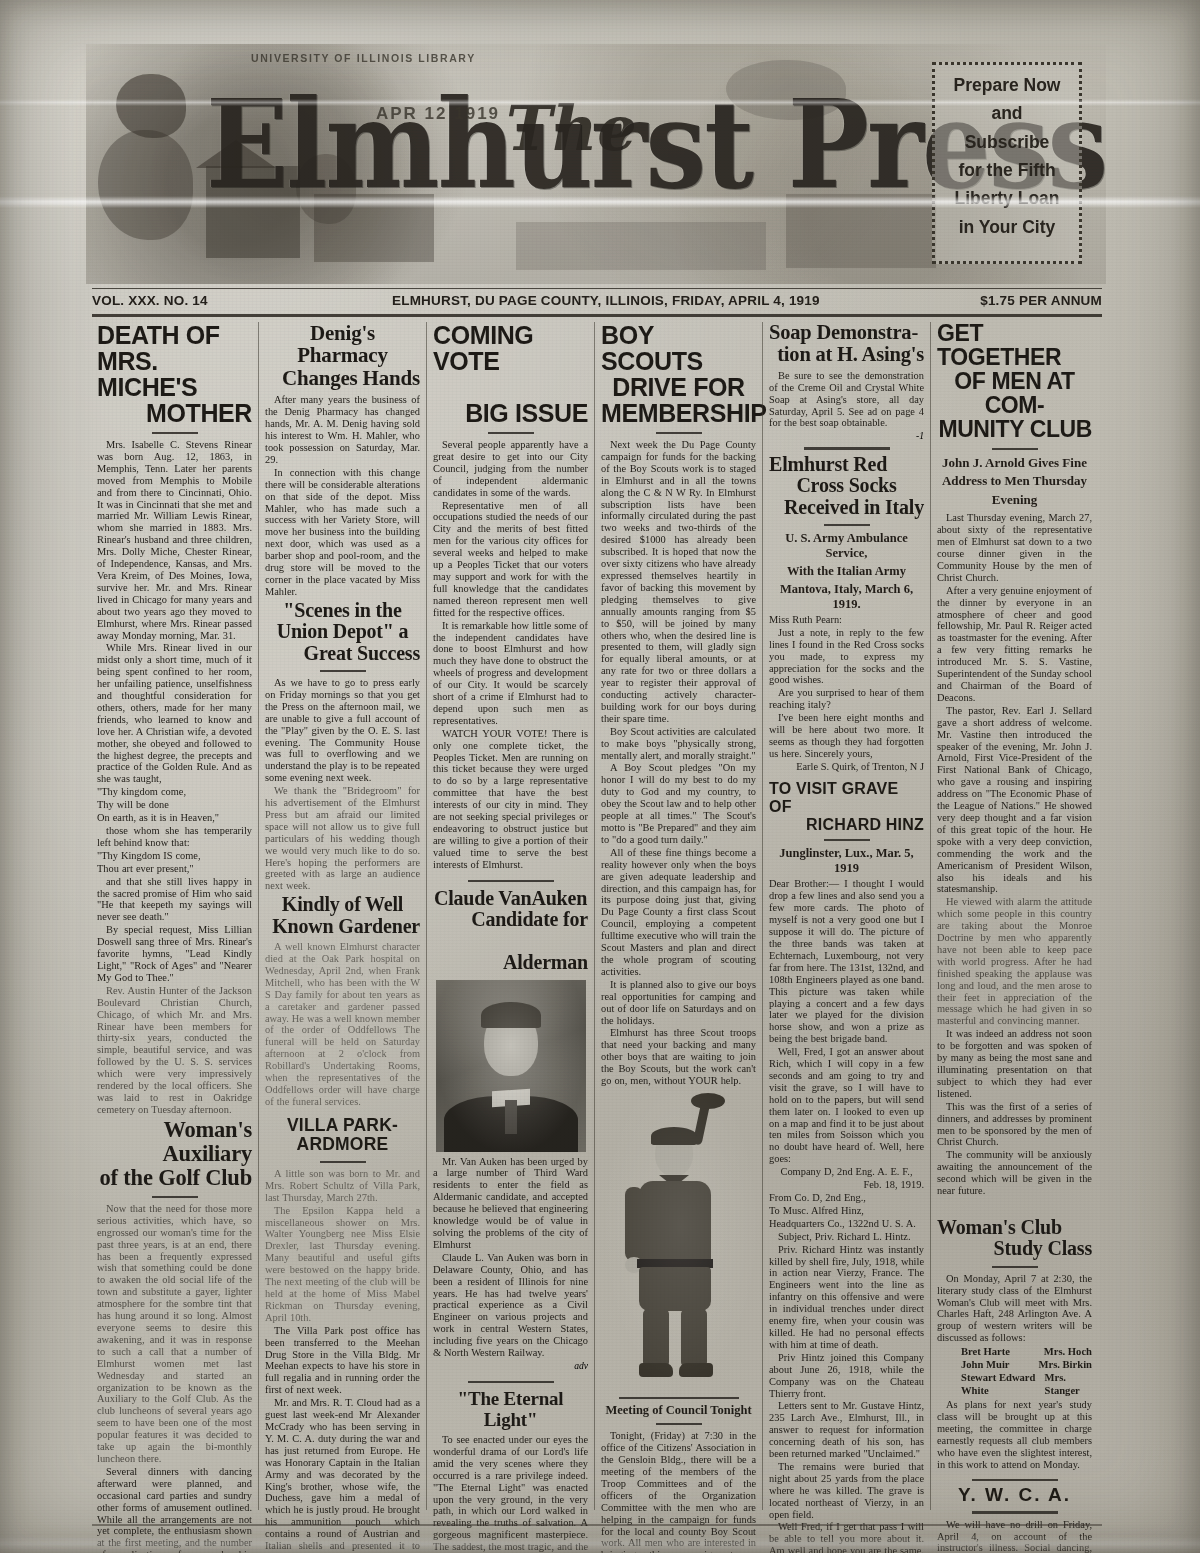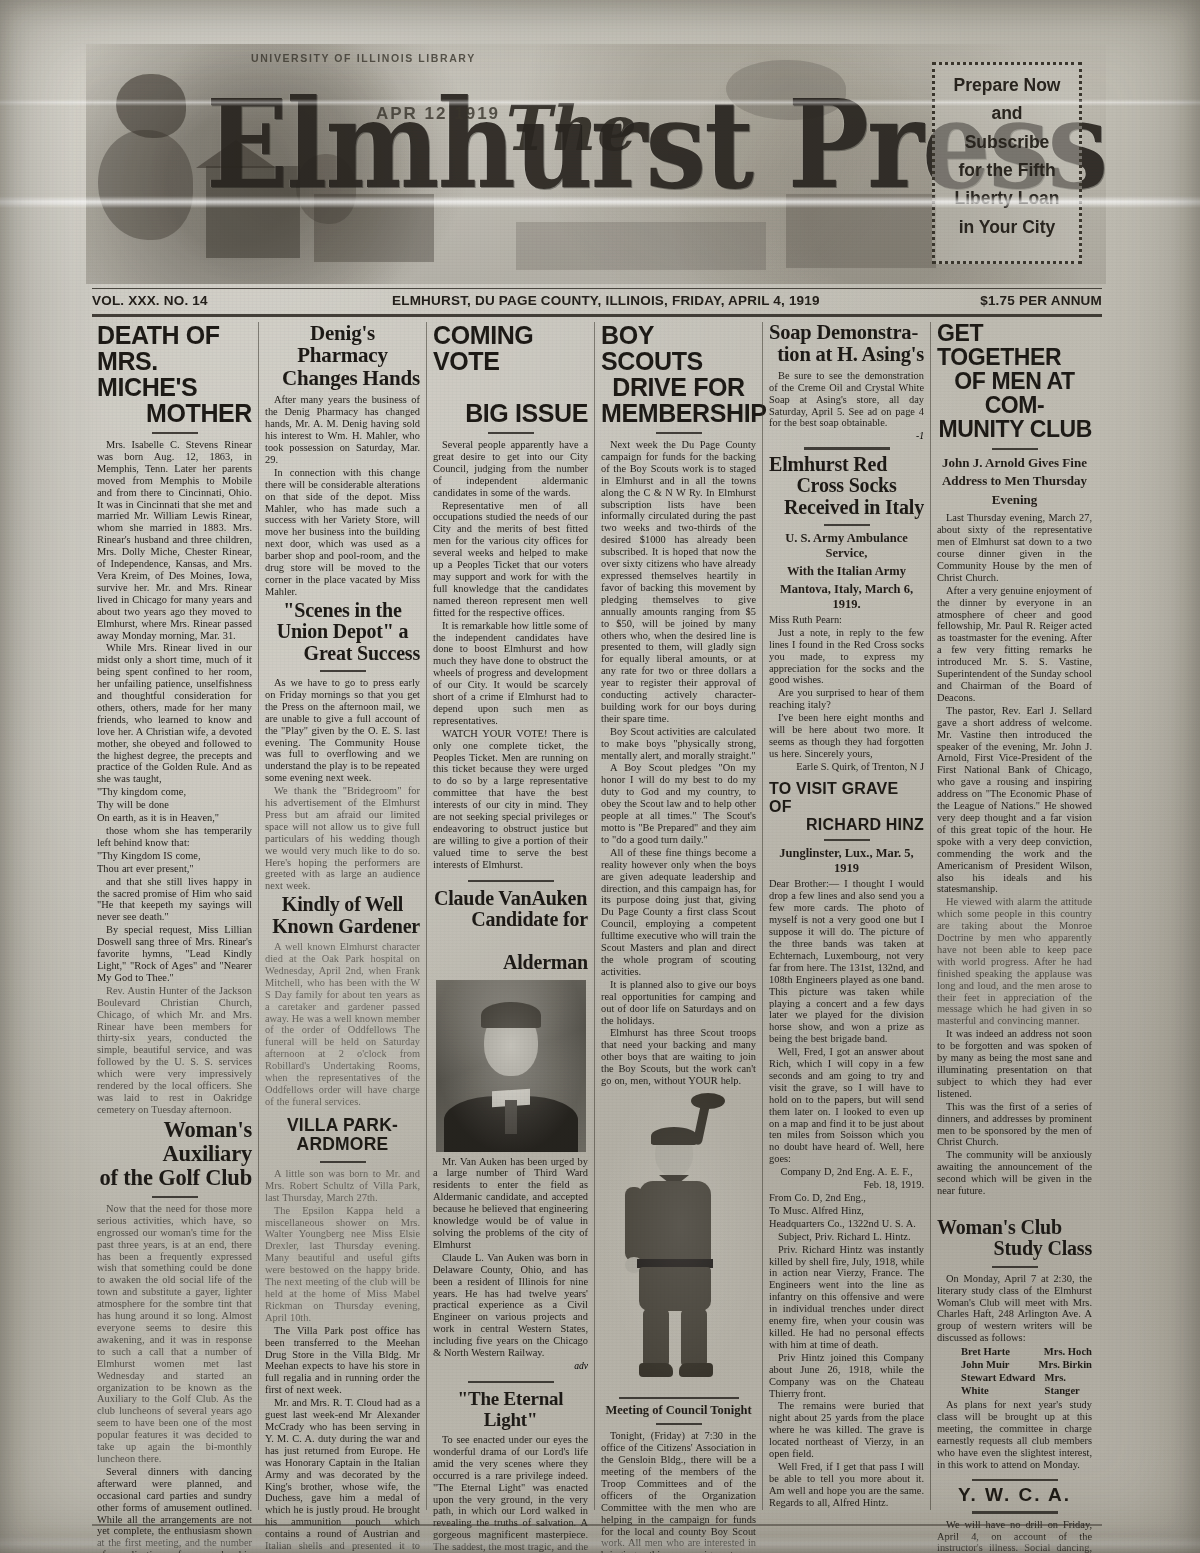--- a/index.html
+++ b/index.html
@@ -407,20 +407,21 @@
       <p class="bt f">Dear Brother:— I thought I would drop a few lines and also send you a few more cards. The photo of myself is not a very good one but I suppose it will do. The picture of the three bands was taken at Echternach, Luxembourg, not very far from here. The 131st, 132nd, and 108th Engineers played as one band. This picture was taken while playing a concert and a few days later we played for the division horse show, and won a prize as being the best brigade band.</p>
       <p class="bt">Well, Fred, I got an answer about Rich, which I will copy in a few seconds and am going to try and visit the grave, so I will have to hold on to the papers, but will send them later on. I looked to even up on a map and find it to be just about ten miles from Soisson which you no doubt have heard of. Well, here goes:</p>
       <p class="bt f" style="text-align:center">Company D, 2nd Eng. A. E. F.,</p>
       <p class="bt f" style="text-align:right">Feb. 18, 1919.</p>
       <p class="bt f">From Co. D, 2nd Eng.,</p>
       <p class="bt f">To Musc. Alfred Hinz,</p>
       <p class="bt f">Headquarters Co., 1322nd U. S. A.</p>
       <p class="bt">Subject, Priv. Richard L. Hintz.</p>
       <p class="bt">Priv. Richard Hintz was instantly killed by shell fire, July, 1918, while in action near Vierzy, France. The Engineers went into the line as infantry on this offensive and were in individual trenches under direct enemy fire, when your cousin was killed. He had no personal effects with him at time of death.</p>
       <p class="bt">Priv Hintz joined this Company about June 26, 1918, while the Company was on the Chateau Thierry front.</p>
+      <p class="bt">Letters sent to Mr. Gustave Hintz, 235 Larch Ave., Elmhurst, Ill., in answer to request for information concerning death of his son, has been returned marked "Unclaimed."</p>
       <p class="bt">The remains were buried that night about 25 yards from the place where he was killed. The grave is located northeast of Vierzy, in an open field.</p>
       <p class="bt">Well Fred, if I get that pass I will be able to tell you more about it. Am well and hope you are the same. Regards to all,    Alfred Hintz.</p>
 
     </div>
     <div class="coldiv"></div>
 
     <div class="col">
       <h1 class="hl" style="font-size:23px">
         <span style="display:block;text-align:left">GET TOGETHER</span>
         <span style="display:block;text-align:center">OF MEN AT COM-</span>

